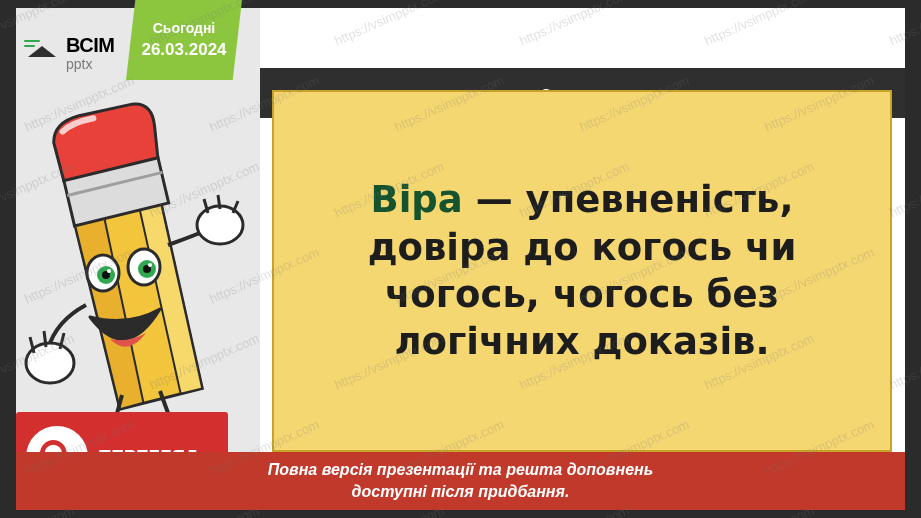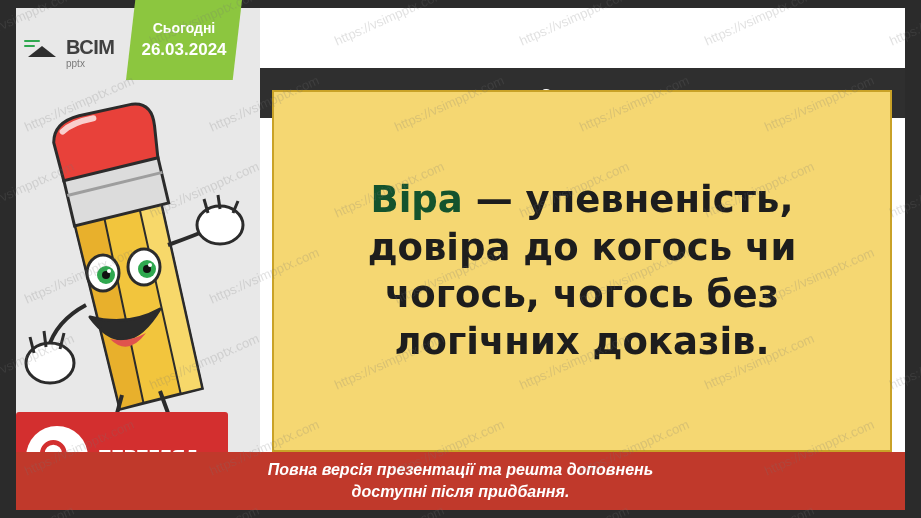--- a/index.html
+++ b/index.html
@@ -150,25 +150,25 @@
     border-radius: 1px;
   }
   .logo-lines i:nth-child(1) { width: 16px; }
   .logo-lines i:nth-child(2) { width: 11px; }
   .logo-text {
     line-height: 1;
   }
   .logo-text .main {
     font-size: 20px;
     font-weight: bold;
-    color: #404040;
+    color: #000000;
     letter-spacing: -0.5px;
   }
   .logo-text .sub {
-    font-size: 10px;
+    font-size: 14px;
     color: #7a7a7a;
     margin-top: 2px;
   }
   
   .date-badge {
     position: absolute;
     left: 126px; top: 0px;
     width: 116px; height: 80px;
     background: #8cc63f;
     display: flex;

